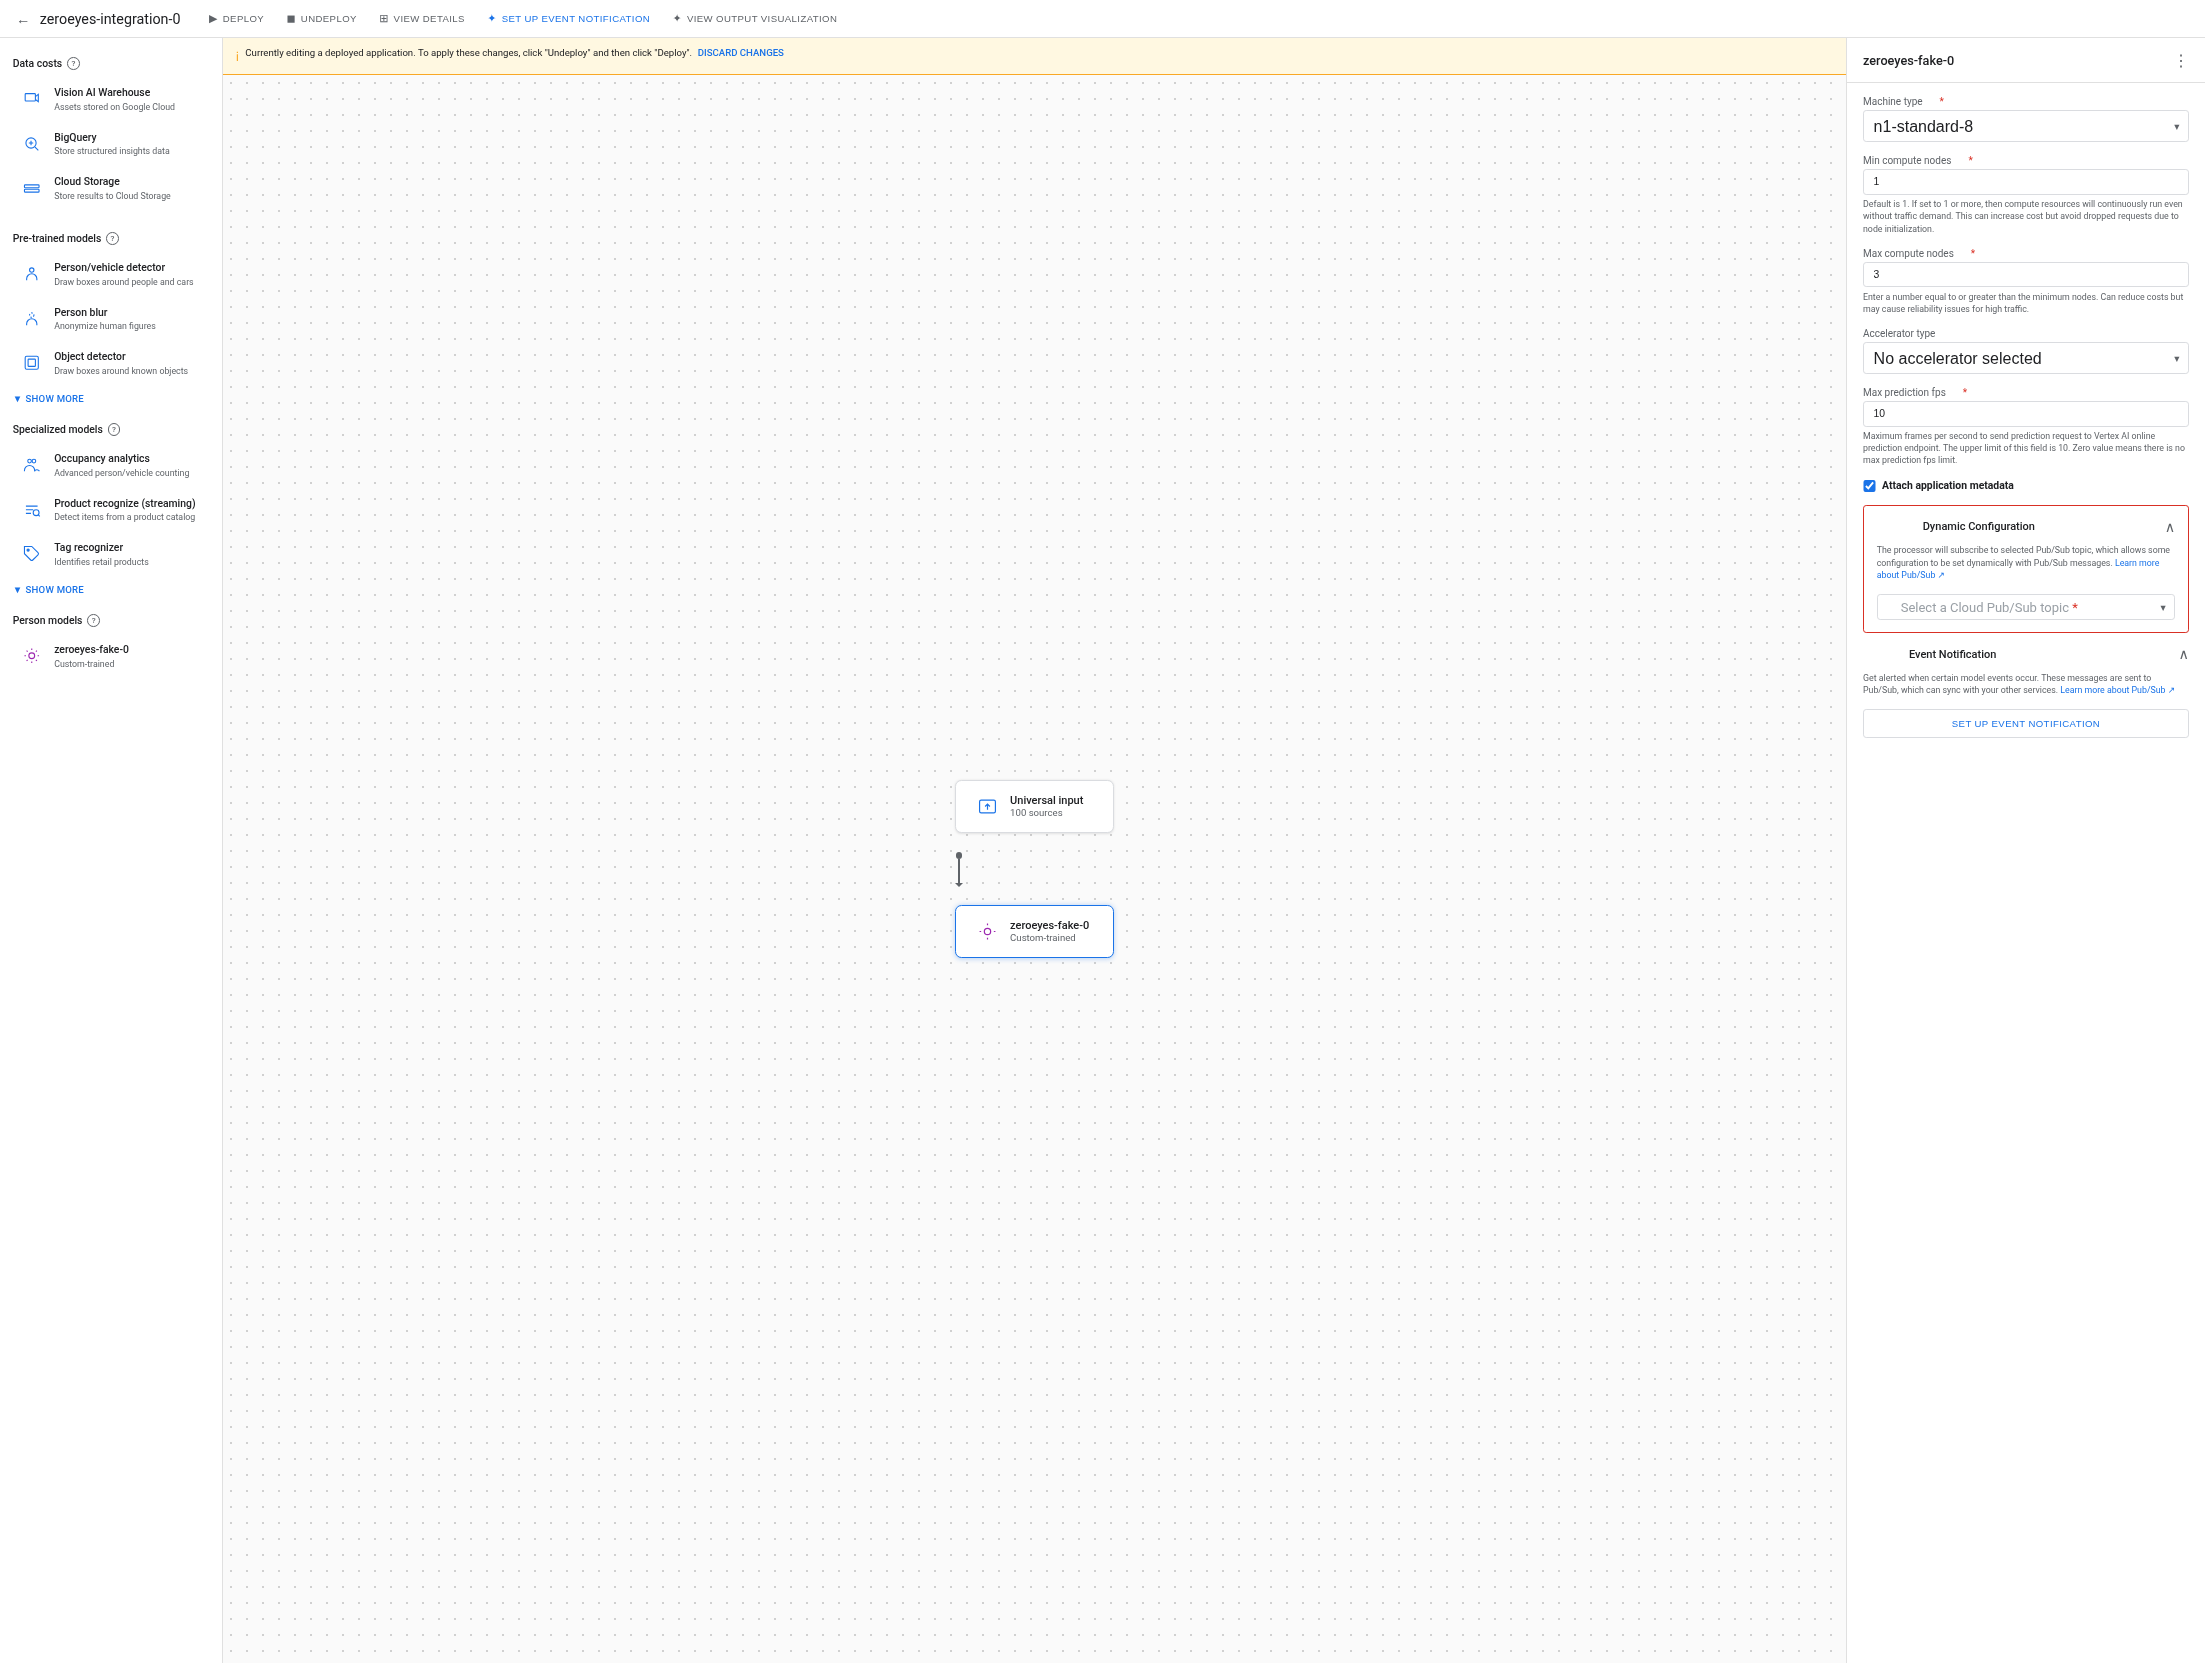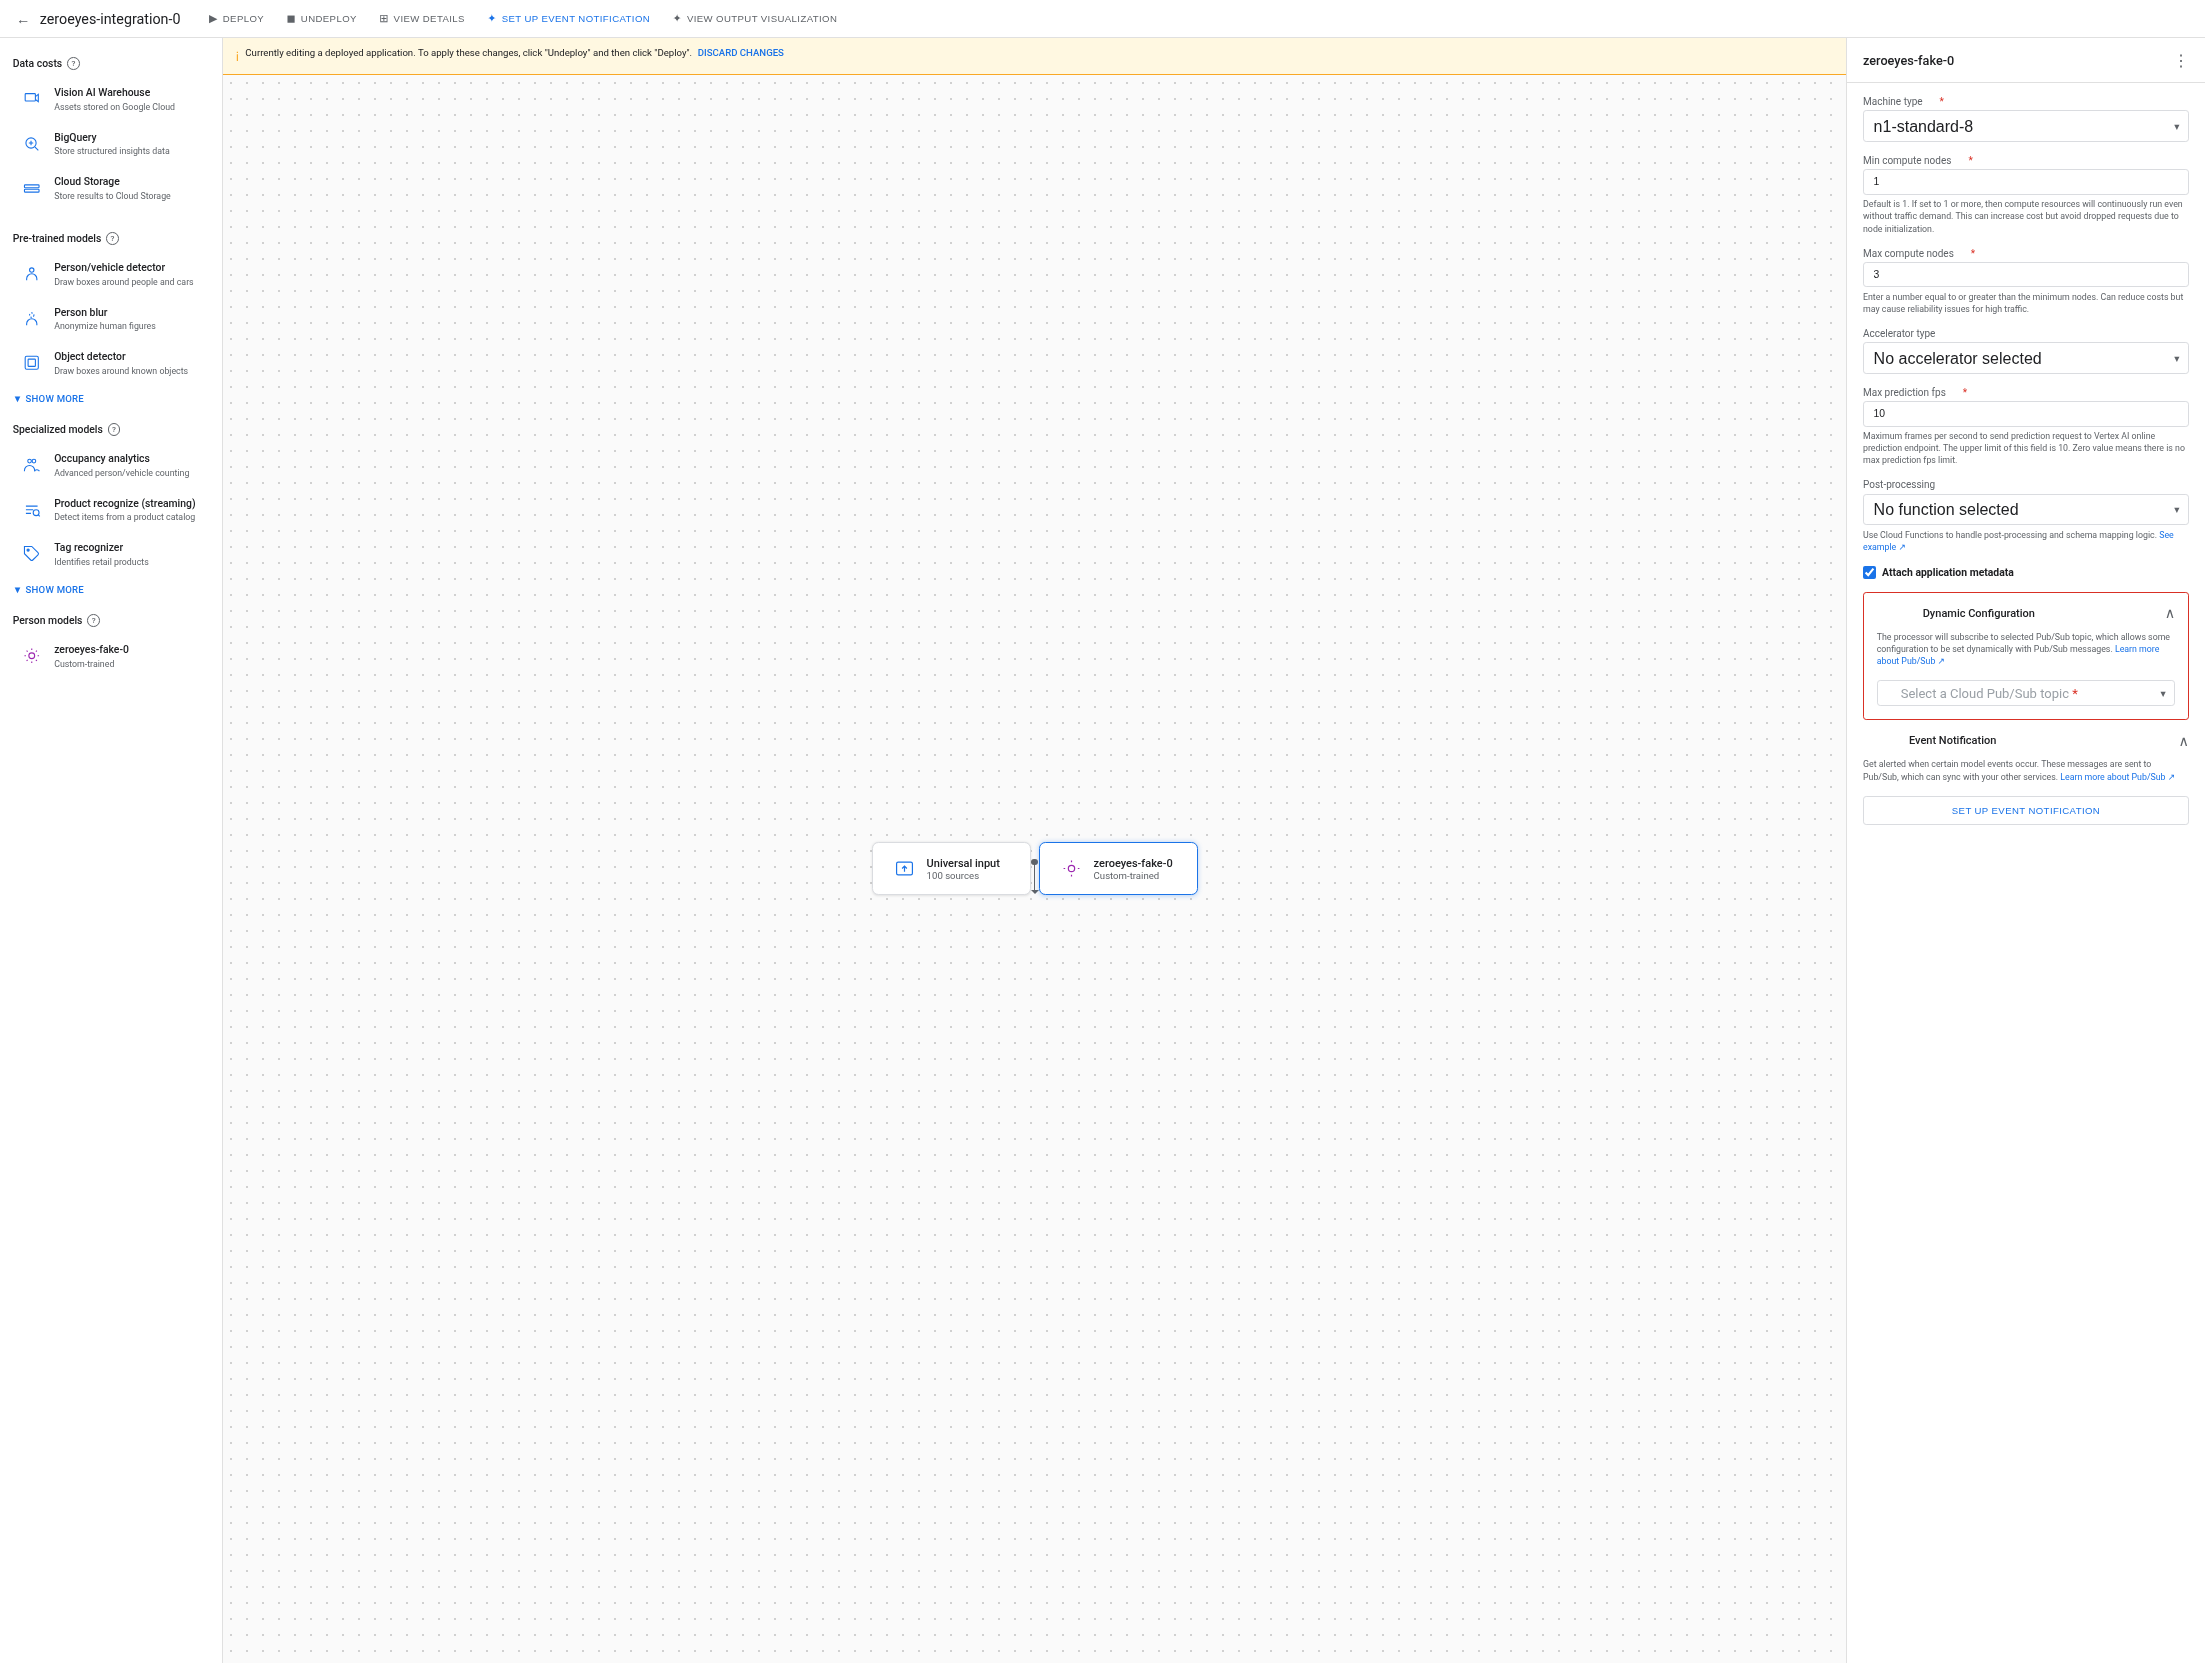--- a/index.html
+++ b/index.html
@@ -159,23 +159,23 @@
       flex: 1;
       position: relative;
       background-image: radial-gradient(circle, #d0d0d0 0.8px, transparent 0.8px);
       background-size: 16px 16px;
       display: flex;
       align-items: center;
       justify-content: center;
     }
     .flow-diagram {
       display: flex;
-      flex-direction: row;
-      align-items: flex-end;
-      gap: 0;
+      flex-direction: column;
+      align-items: flex-start;
+      gap: 16px;
     }
     .flow-node {
       background: #fff;
       border: 1.2px solid #dadce0;
       border-radius: 6.4px;
       padding: 12.7px 19px;
       display: flex;
       align-items: center;
       gap: 9.6px;
       min-width: 159px;
@@ -667,36 +667,20 @@
 
       <div class="field-group">
         <div class="field-label">
           <span>Max prediction fps</span>
           <span class="required"> *</span>
         </div>
         <input class="field-input" type="text" value="10" style="">
         <div class="field-help">Maximum frames per second to send prediction request to Vertex AI online prediction endpoint. The upper limit of this field is 10. Zero value means there is no max prediction fps limit.</div>
       </div>
 
-      <div class="field-group">
-        <div class="field-label">
-          <span>Post-processing</span>
-        </div>
-        <div class="select-wrapper">
-          <select class="field-select">
-            <option>No function selected</option>
-          </select>
-        </div>
-        <div class="field-help">
-          <span>Use Cloud Functions to handle post-processing and schema mapping logic.</span>
-          <a class="field-link">
-            <span>See example</span> ↗
-          </a>
-        </div>
-      </div>
 
       <div class="checkbox-row">
         <input type="checkbox" class="checkbox-input" checked="" style="">
         <label class="checkbox-label">Attach application metadata</label>
       </div>
 
       <div class="dynamic-config-box">
         <div class="section-title-row">
           <span class="section-title">Dynamic Configuration</span>
           <span class="collapse-icon">∧</span>

